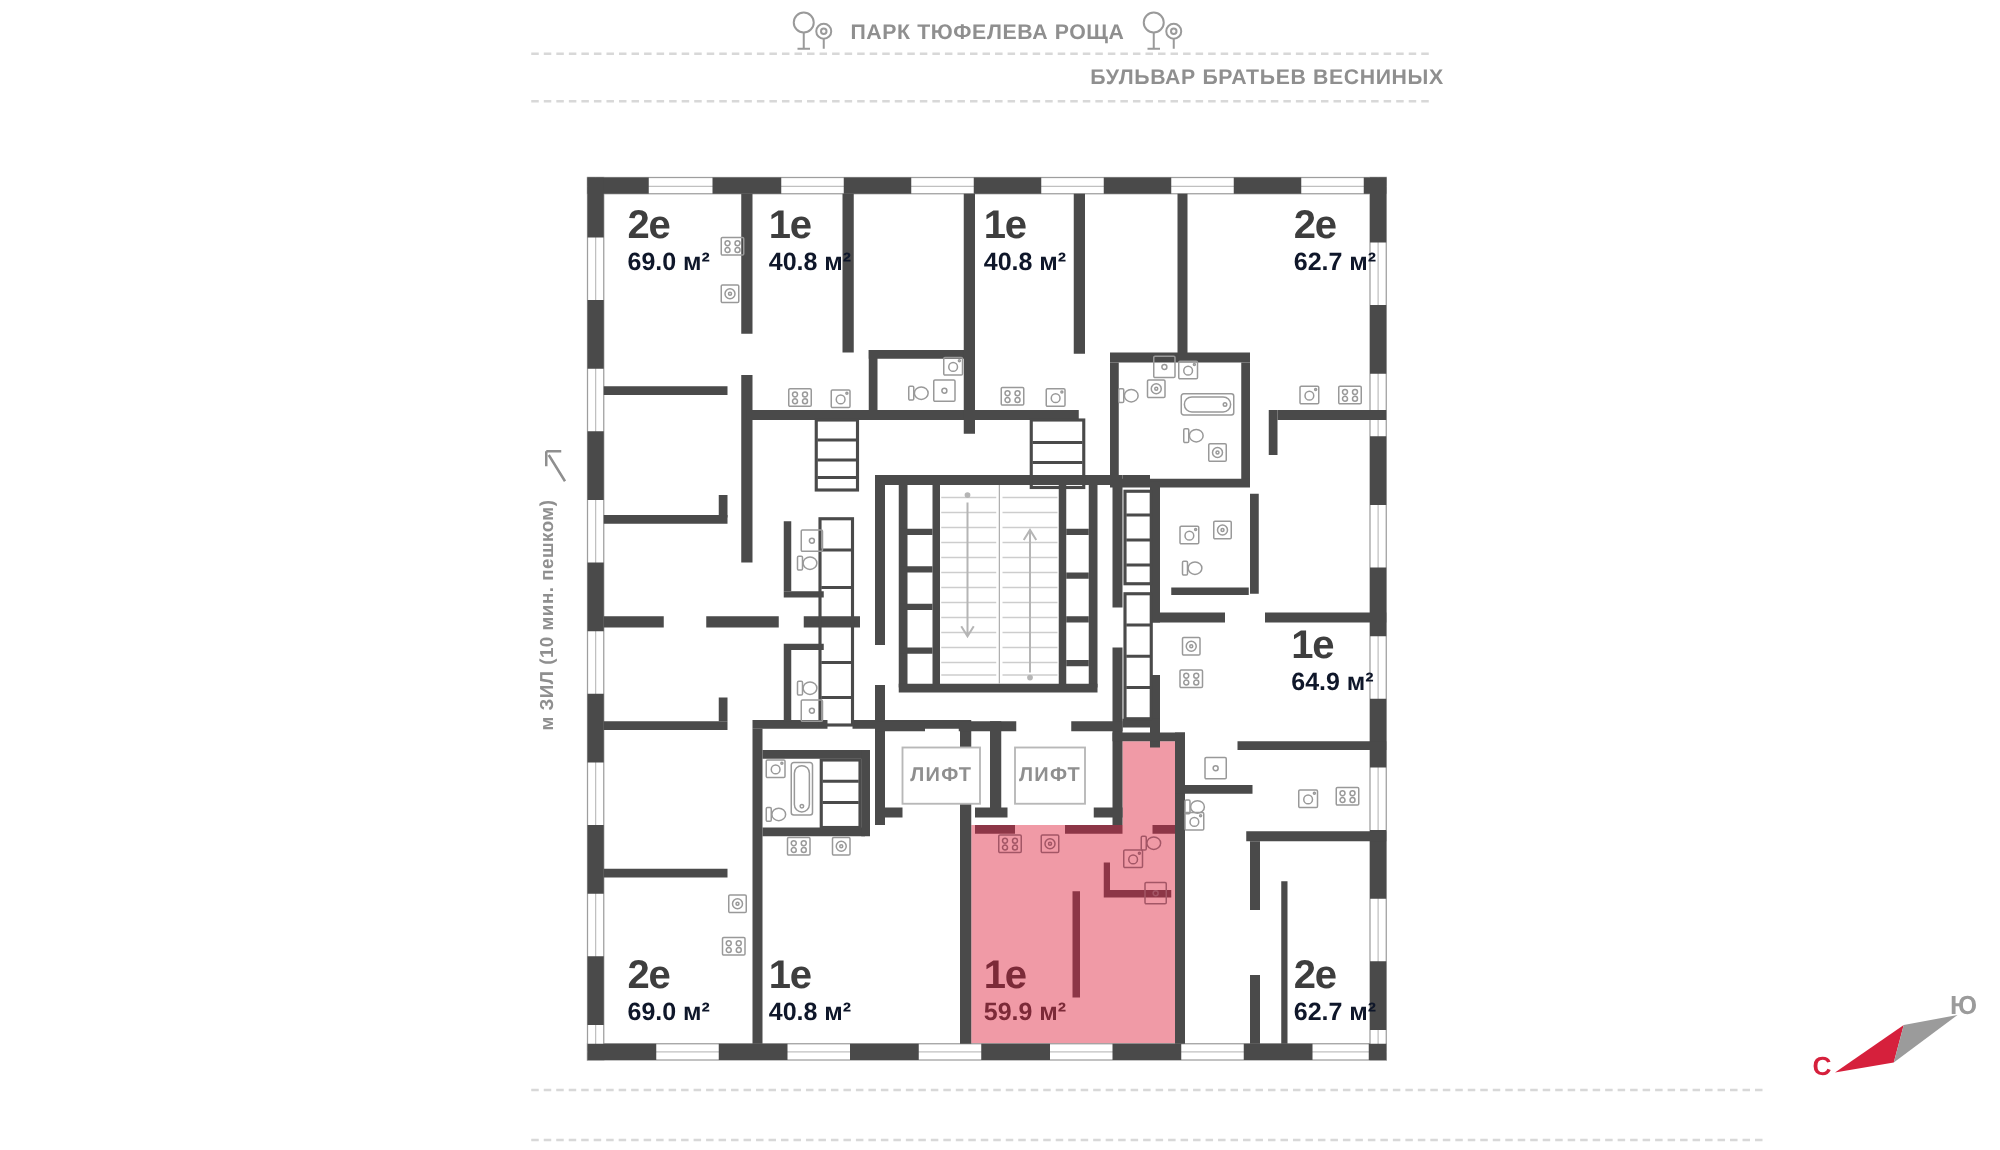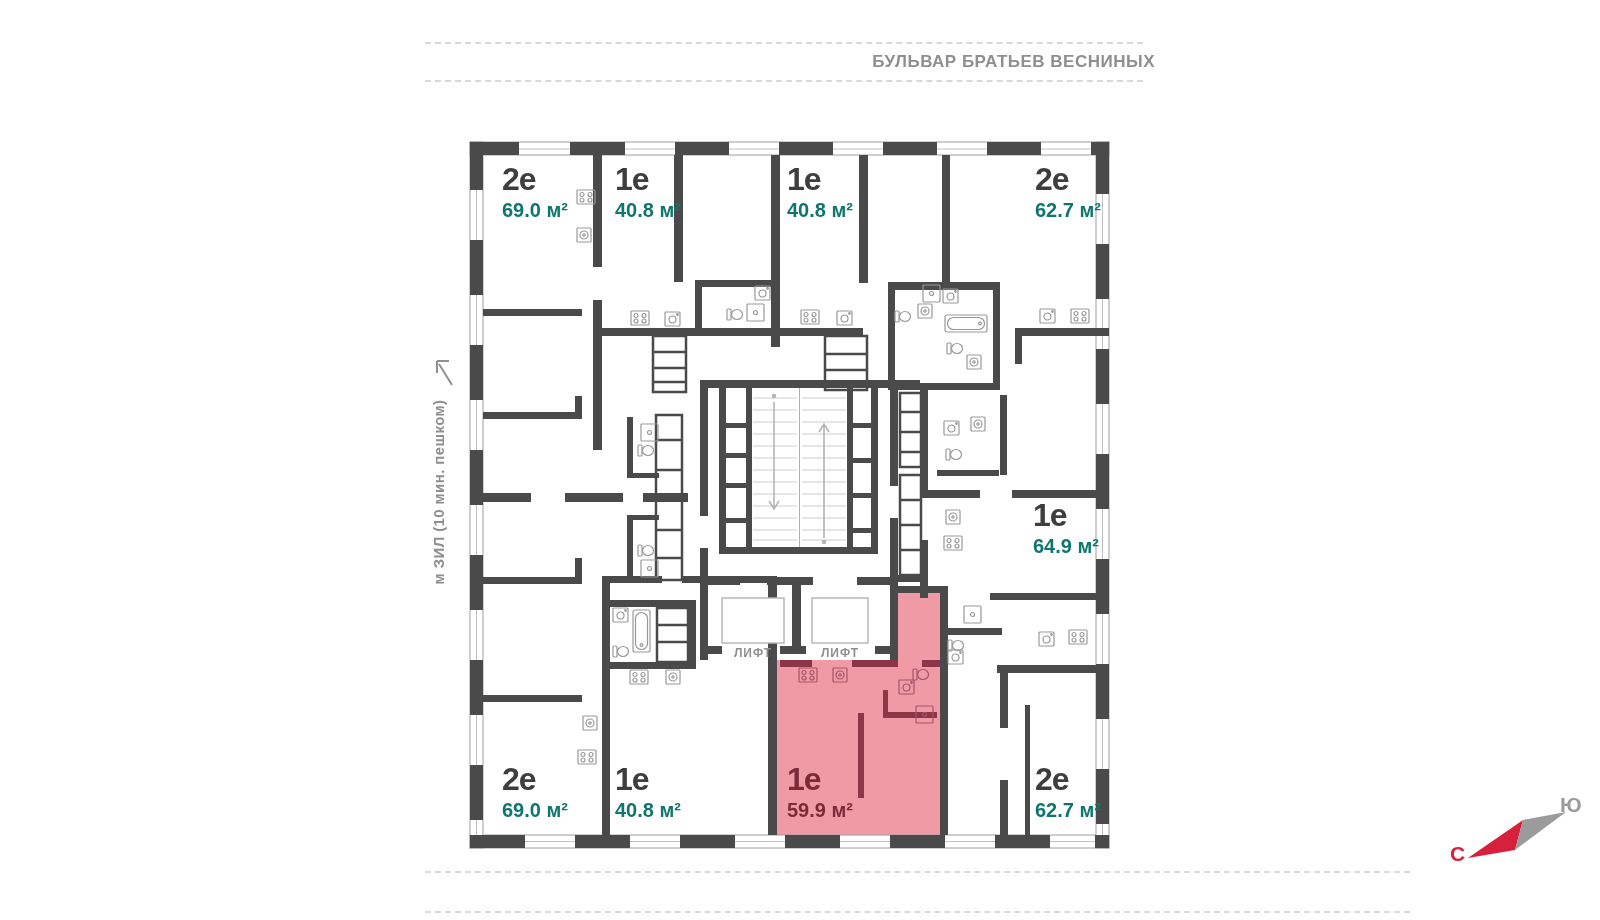--- a/index.html
+++ b/index.html
@@ -7,34 +7,51 @@
          font-family:"Liberation Sans","DejaVu Sans",sans-serif;}
   .abs{position:absolute;}
   
   .street-row{position:absolute;left:425px;width:730px;display:flex;justify-content:center;
               align-items:center;gap:12px;}
   .street-text{font-size:17px;font-weight:700;color:#8f8f8f;letter-spacing:.5px;white-space:nowrap;}
   .dash{position:absolute;border-top:2px dashed #d8d8d8;height:0;}
   
   .apt{position:absolute;line-height:1;}
   .apt-type{font-size:32px;font-weight:700;color:#3e3e3e;letter-spacing:-1px;line-height:.95;}
-  .apt-area{font-size:20px;font-weight:700;color:#0f766e;margin-top:6px;letter-spacing:0;}
+  .apt-area{font-size:20px;font-weight:700;color:#0f172a;margin-top:6px;letter-spacing:0;}
   .apt.pink .apt-type,.apt.pink .apt-area{color:#7c2a38;}
-  .lift{position:absolute;transform:translate(-50%,-50%);font-size:12px;font-weight:600;
-        color:#8f8f8f;letter-spacing:1px;white-space:nowrap;margin-top:32px;}
+  .lift{position:absolute;transform:translate(-50%,-50%);font-size:16px;font-weight:600;
+        color:#8f8f8f;letter-spacing:1px;white-space:nowrap;}
   .metro{position:absolute;left:438px;top:492px;transform:translate(-50%,-50%) rotate(-90deg);
          white-space:nowrap;font-size:15px;font-weight:700;color:#8f8f8f;letter-spacing:.4px;}
   .compass-label{position:absolute;font-size:21px;font-weight:700;}
   .overlay{position:absolute;background:transparent;cursor:pointer;}
 </style>
 </head>
 <body>
 
 <div class="stage">
 
+  <div class="street-row" style="top:8px;">
+    <svg width="36" height="36" viewBox="0 0 36 36" fill="none" stroke="#9a9a9a" stroke-width="1.6">
+      <circle cx="11" cy="10" r="8"></circle>
+        <path d="M11 18v13M6 31h10"></path>
+      <circle cx="27" cy="17" r="6"></circle>
+        <path d="M27 23v8"></path>
+        <circle cx="27" cy="17" r="2.2"></circle>
+    </svg>
+    <span class="street-text">ПАРК ТЮФЕЛЕВА РОЩА</span>
+    <svg width="36" height="36" viewBox="0 0 36 36" fill="none" stroke="#9a9a9a" stroke-width="1.6">
+      <circle cx="11" cy="10" r="8"></circle>
+        <path d="M11 18v13M6 31h10"></path>
+      <circle cx="27" cy="17" r="6"></circle>
+        <path d="M27 23v8"></path>
+        <circle cx="27" cy="17" r="2.2"></circle>
+    </svg>
+  </div>
   <div class="dash" style="top:42px;left:425px;width:718px;"></div>
   <div class="street-row" style="top:52px;justify-content:flex-end;">
     <span class="street-text">БУЛЬВАР БРАТЬЕВ ВЕСНИНЫХ</span>
   </div>
   <div class="dash" style="top:80px;left:425px;width:718px;"></div>
 
   <div class="dash" style="top:871px;left:425px;width:985px;"></div>
   <div class="dash" style="top:911px;left:425px;width:985px;"></div>
 
   <div class="metro">м ЗИЛ (10 мин. пешком)</div>

